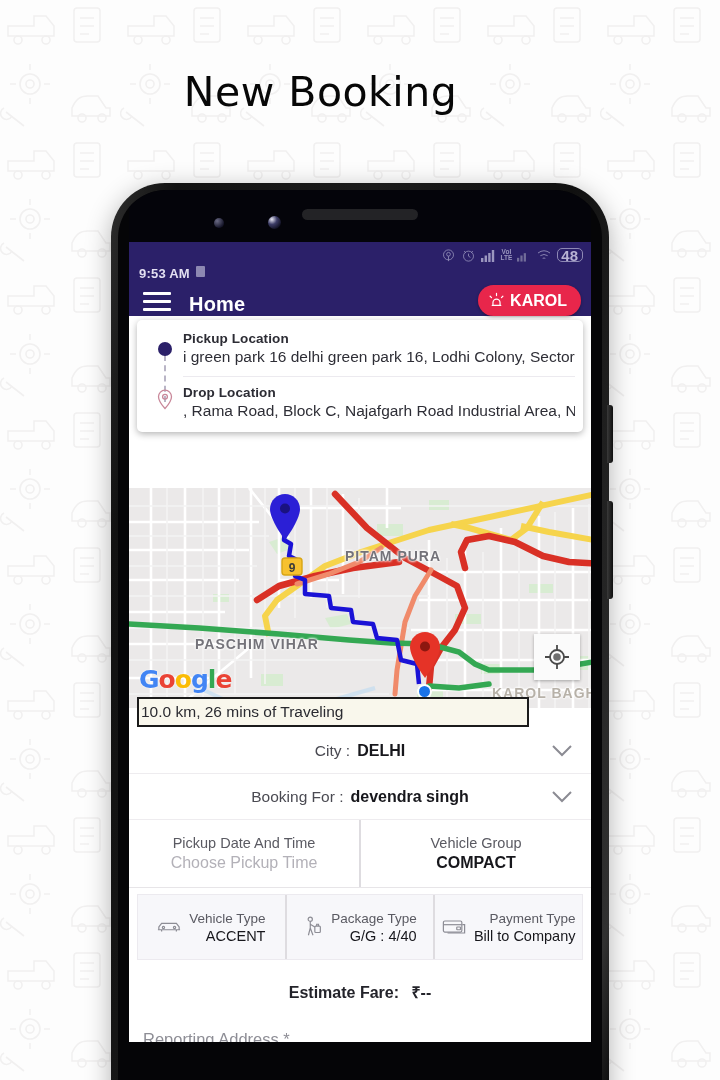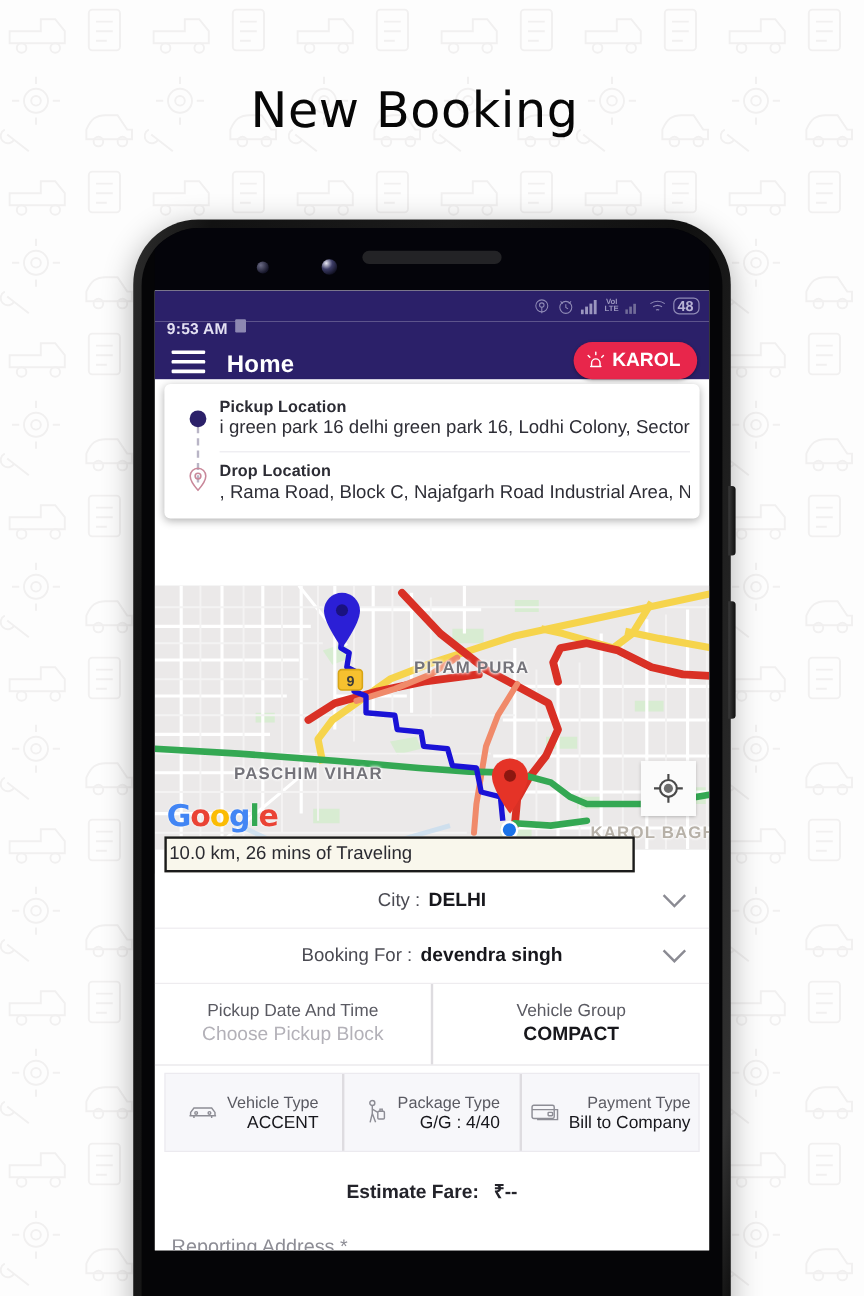--- a/index.html
+++ b/index.html
@@ -27,21 +27,20 @@
   
   #page-title {
     position: absolute;
     top: 68px; left: 0; width: 641px;
     text-align: center;
     font-size: 41px;
     font-weight: 400;
     letter-spacing: 0.5px;
     color: #070707;
     font-family: "DejaVu Sans", sans-serif;
-    margin-left: 25px;
   }
 
   
   #device {
     position: absolute;
     left: 111px; top: 183px;
     width: 498px; height: 920px;
     border-radius: 54px 54px 0 0;
     background: linear-gradient(100deg,#2d2d2d 0%, #121212 10%, #1b1b1b 40%, #101010 70%, #313131 95%, #0b0b0b 100%);
     box-shadow: 0 6px 26px rgba(0,0,0,.30);
@@ -105,21 +104,21 @@
   .sb-glyph { fill:none; stroke:#8e89b5; stroke-width:1.4; }
   .bars rect { fill:#9b96bf; }
   .bars-dim rect { fill:#716c99; }
   .volte {
     font-size: 6.5px; line-height:6.5px;
     color:#9b96bf; font-weight:700; text-align:center;
     font-family:"Liberation Sans", sans-serif;
   }
   .batt {
     border:1.3px solid #8e89b5; border-radius:5px;
-    font-size:12px; color:#b8b3d4; padding:0 4px 0 3px;
+    font-size:15px; color:#b8b3d4; padding:0 4px 0 3px;
     height:14px; display:flex; align-items:center; font-weight:700;
   }
   .doc-icon { width:9px;height:11px;background:#8d88b2;border-radius:1px; }
 
   
   #appbar {
     height: 48px;
     background: #2b2069;
     display: flex; align-items: flex-end;
     padding: 0 10px 0 14px;
@@ -536,21 +535,21 @@
             <span class="sel-label">Booking For :</span>
             <span class="sel-value">devendra singh</span>
             <svg class="chev" width="22" height="14" viewBox="0 0 22 14">
               <path d="M2 2l9 9 9-9" fill="none" stroke="#8b8b93" stroke-width="2"></path>
             </svg>
           </div>
 
           <div class="twocol">
             <div class="col">
               <span class="col-label">Pickup Date And Time</span>
-              <span class="col-value muted">Choose Pickup Block</span>
+              <span class="col-value muted">Choose Pickup Time</span>
             </div>
             <div class="col">
               <span class="col-label">Vehicle Group</span>
               <span class="col-value">COMPACT</span>
             </div>
           </div>
 
           <div id="triple">
             <div class="tcell">
               <svg width="24" height="18" viewBox="0 0 26 18">

